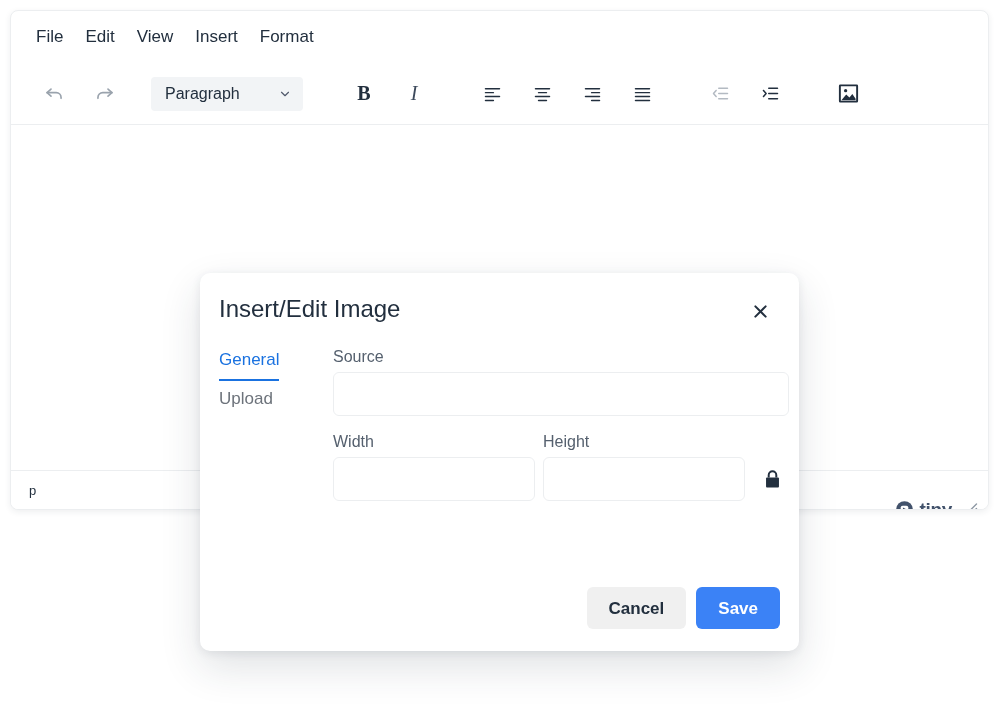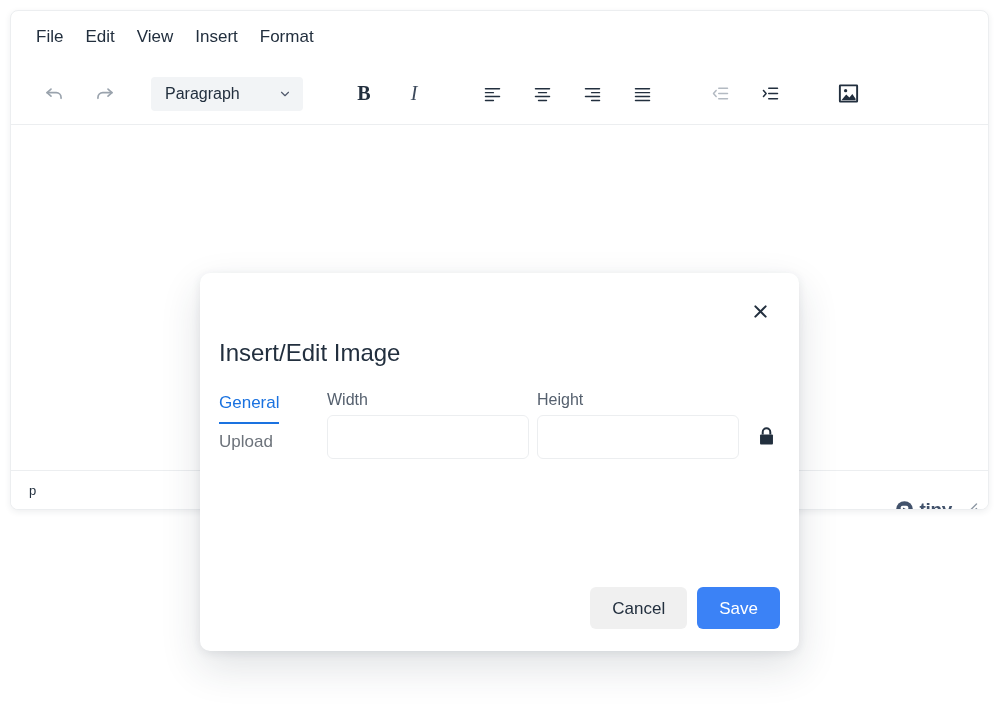--- a/index.html
+++ b/index.html
@@ -164,35 +164,34 @@
     display: flex;
     align-items: flex-start;
     justify-content: space-between;
     padding: 22px 25px 0 19px;
     flex: 0 0 auto;
   }
   .dlg-title {
     font-size: 24px;
     color: #222f3e;
     line-height: 1.2;
-    margin-top: 44px;
   }
   .dlg-close {
     width: 28px; height: 28px;
     display: flex; align-items: center; justify-content: center;
     cursor: pointer;
     border-radius: 4px;
     margin-top: 2px;
   }
 
   .dlg-body {
     display: flex;
     padding: 22px 19px 0 19px;
     flex: 1 1 auto;
-    gap: 10px;
+    gap: 16px;
   }
 
   .tabs {
     display: flex;
     flex-direction: column;
     width: 80px;
     flex: 0 0 auto;
     padding-top: 1px;
   }
   .tab {
@@ -253,21 +252,21 @@
     align-items: center;
     justify-content: flex-end;
     gap: 10px;
     padding: 10px 19px 22px 19px;
     flex: 0 0 auto;
   }
   .btn {
     height: 42px;
     border-radius: 6px;
     font-size: 17px;
-    font-weight: normal;
+    font-weight: bold;
     padding: 0 22px;
     border: none;
     cursor: pointer;
     font-family: "Liberation Sans", sans-serif;
     line-height: 1;
   }
   .btn-secondary {
     background: #f0f0f0;
     color: #222f3e;
   }
@@ -443,20 +442,24 @@
 
     <div class="dlg-body">
 
       <div class="tabs">
         <div class="tab active">General</div>
         <div class="tab">Upload</div>
       </div>
 
       <div class="form">
 
+        <div class="field-block">
+          <div class="field-label">Source</div>
+          <input class="text-input" type="text" placeholder="" style="">
+        </div>
 
 
         <div class="dim-row">
           <div class="dim-col">
             <div class="field-label">Width</div>
             <input class="text-input" type="text" placeholder="" style="">
           </div>
           <div class="dim-col">
             <div class="field-label">Height</div>
             <input class="text-input" type="text" placeholder="" style="">

